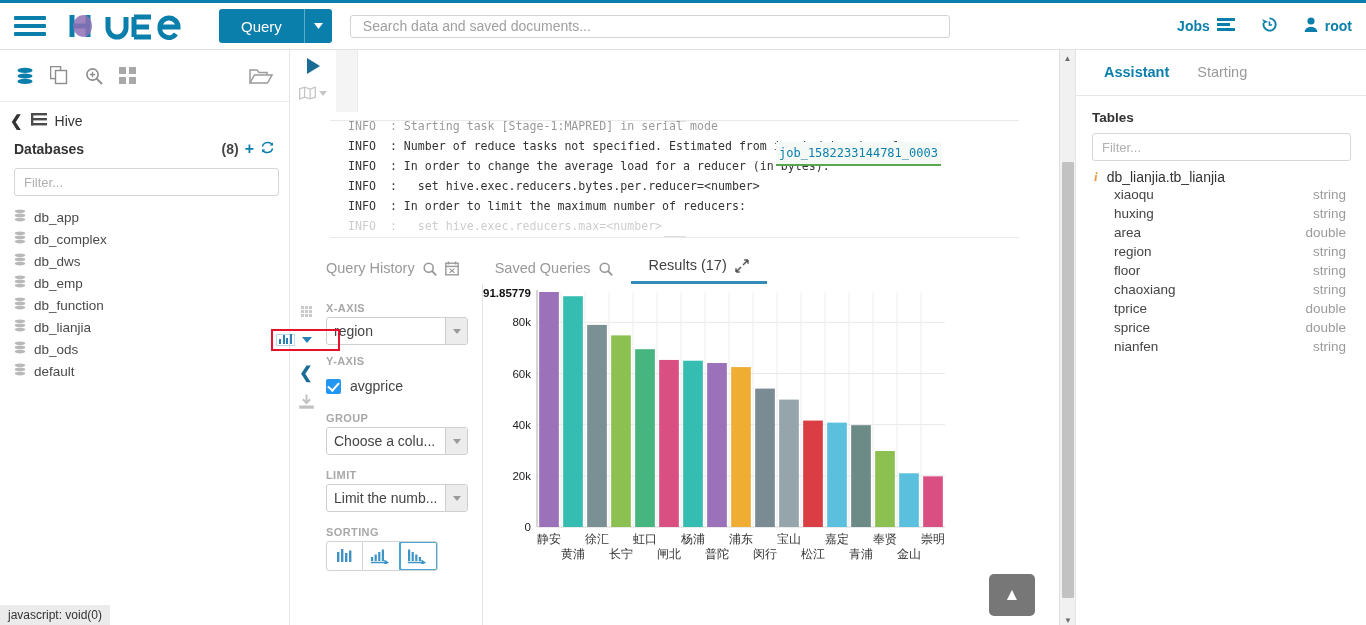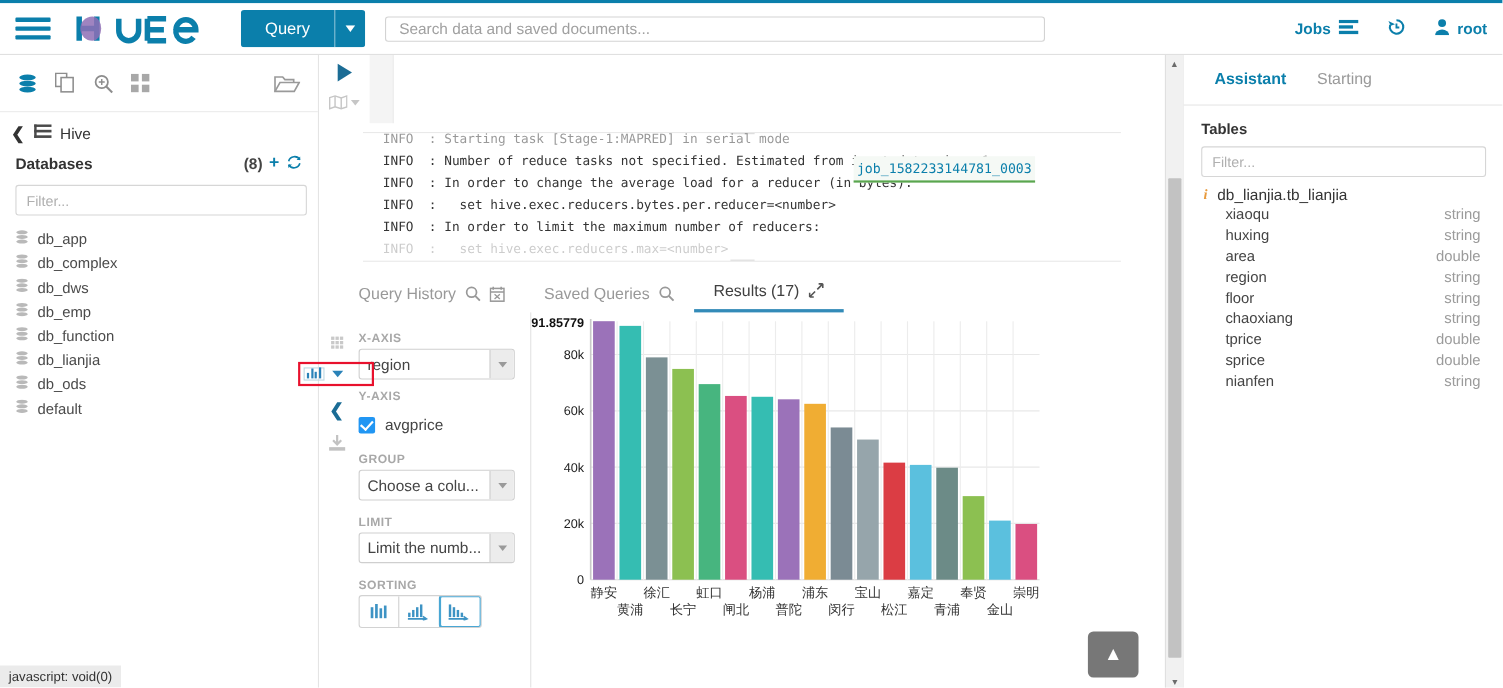--- a/index.html
+++ b/index.html
@@ -114,21 +114,21 @@
     background:#f5f9f5; color:#0b7fab; border-bottom:2px solid #5aa64f;
     font-family:"DejaVu Sans Mono", monospace; font-size:12px; padding:1px 3px;
     cursor:pointer;
   }
 
   
   .tabsrow{
     display:flex; align-items:flex-end; margin:14px 0 0 18px; height:32px; gap:0;
   }
   .tab{
-    display:flex; align-items:flex-start; gap:8px; padding:0 18px 8px 18px; color:#999;
+    display:flex; align-items:flex-end; gap:8px; padding:0 18px 8px 18px; color:#999;
     font-size:14.5px; cursor:pointer;margin-top:35px;
   }
   .tab.active{ color:#404040; border-bottom:3px solid #338bb8; }
   .tab .ic2{ display:flex; align-items:center; }
 
   
   .chartpane{ flex:1; display:flex; min-height:0; }
   .chartside{
     width:192px; display:flex; padding-top:8px;
   }

